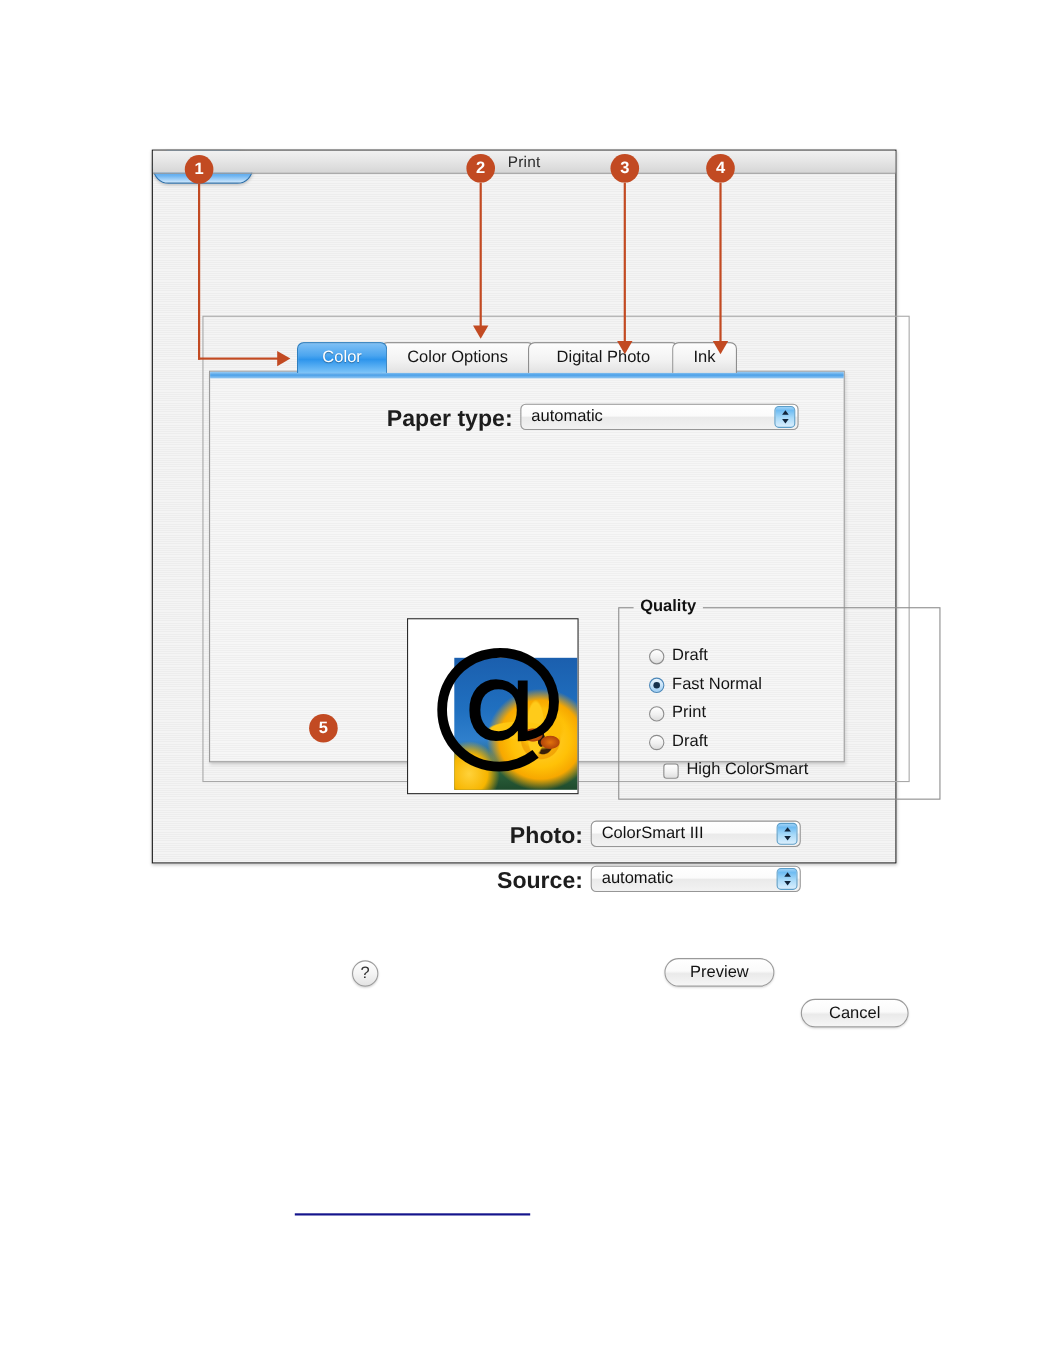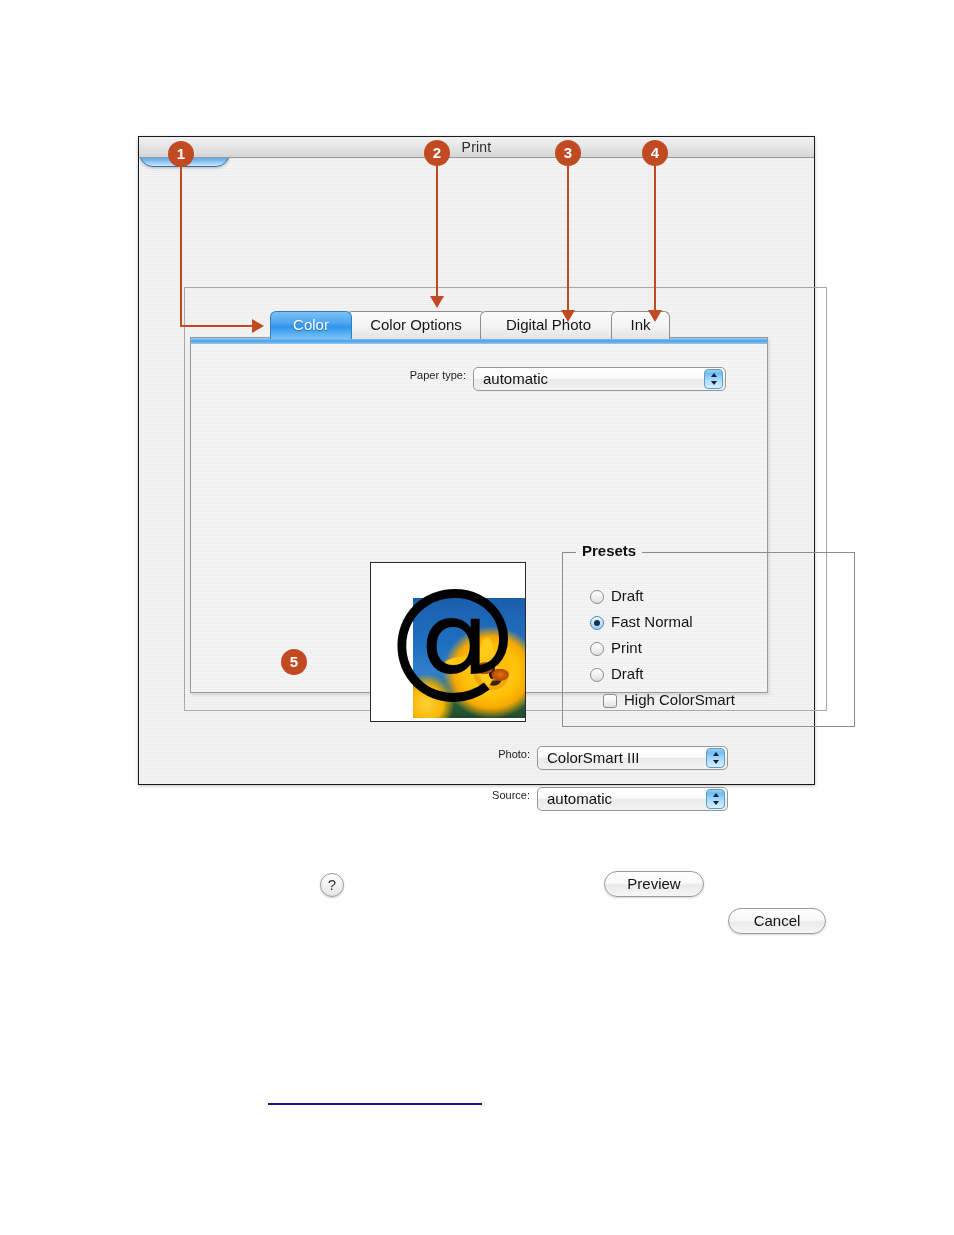--- a/index.html
+++ b/index.html
@@ -53,23 +53,24 @@
     letter-spacing: .2px;
   }
 
   
   .field-row { position: absolute; height: 24px; }
   .field-label {
     position: absolute;
     right: 100%;
     margin-right: 7px;
     top: 2px;
-    font-size: 11px;
+    font-size: 21px;
     color: #1d1d1d;
     white-space: nowrap;
+    font-weight: bold;
   }
 
   
   .popup {
     position: absolute;
     height: 24px;
     border: 1px solid #969696;
     border-radius: 5px;
     background: linear-gradient(to bottom,#ffffff 0%,#fbfbfb 46%,#eaeaea 52%,#f2f2f2 100%);
     box-sizing: border-box;
@@ -484,21 +485,21 @@
   </div>
 
   <div id="thumb">
     <div class="photo"></div>
     <div class="petals"></div>
     <div class="butterfly"></div>
     <div class="at">@</div>
   </div>
 
   <div id="quality-group"></div>
-  <div id="quality-legend">Presets</div>
+  <div id="quality-legend">Quality</div>
 
   <div class="radio-row" style="top:450px;">
     <span class="radio"></span>
     <span class="radio-label">Draft</span>
   </div>
   <div class="radio-row" style="top:476px;">
     <span class="radio on"></span>
     <span class="radio-label">Fast Normal</span>
   </div>
   <div class="radio-row" style="top:502px;">

